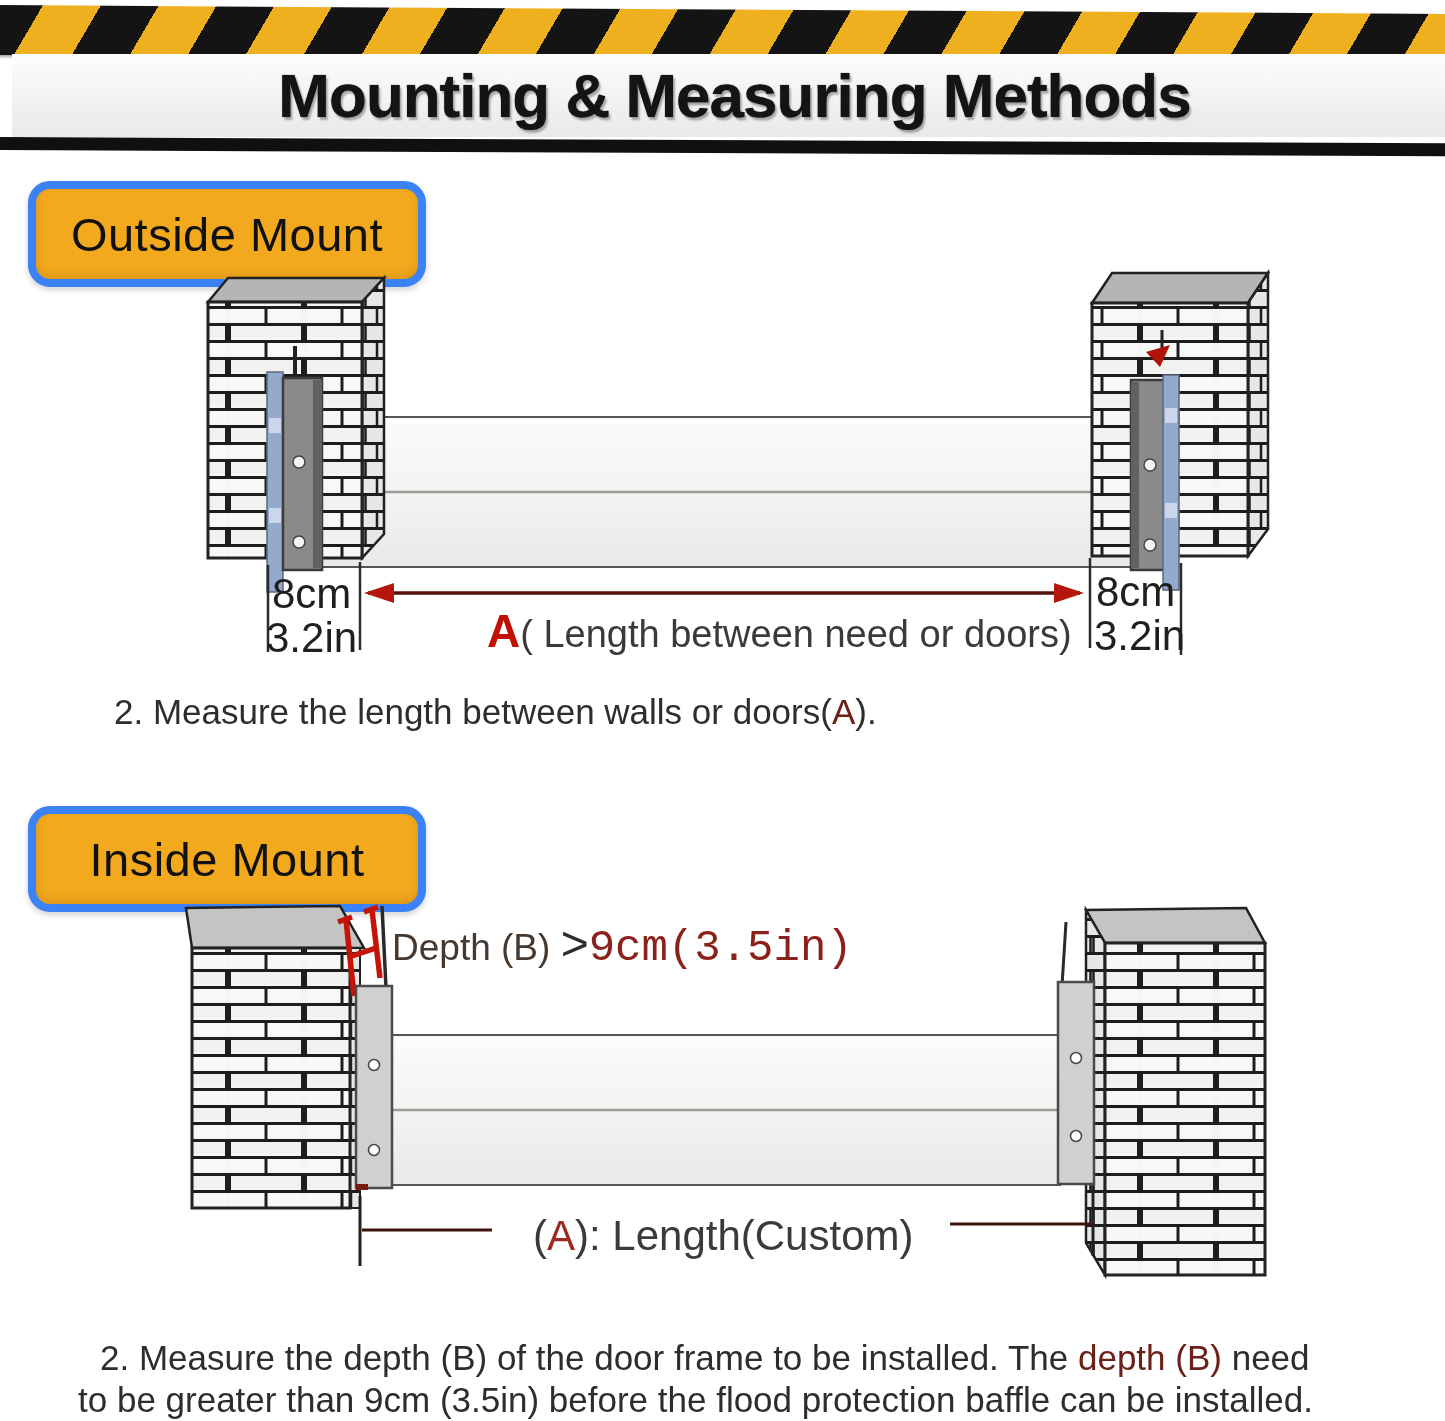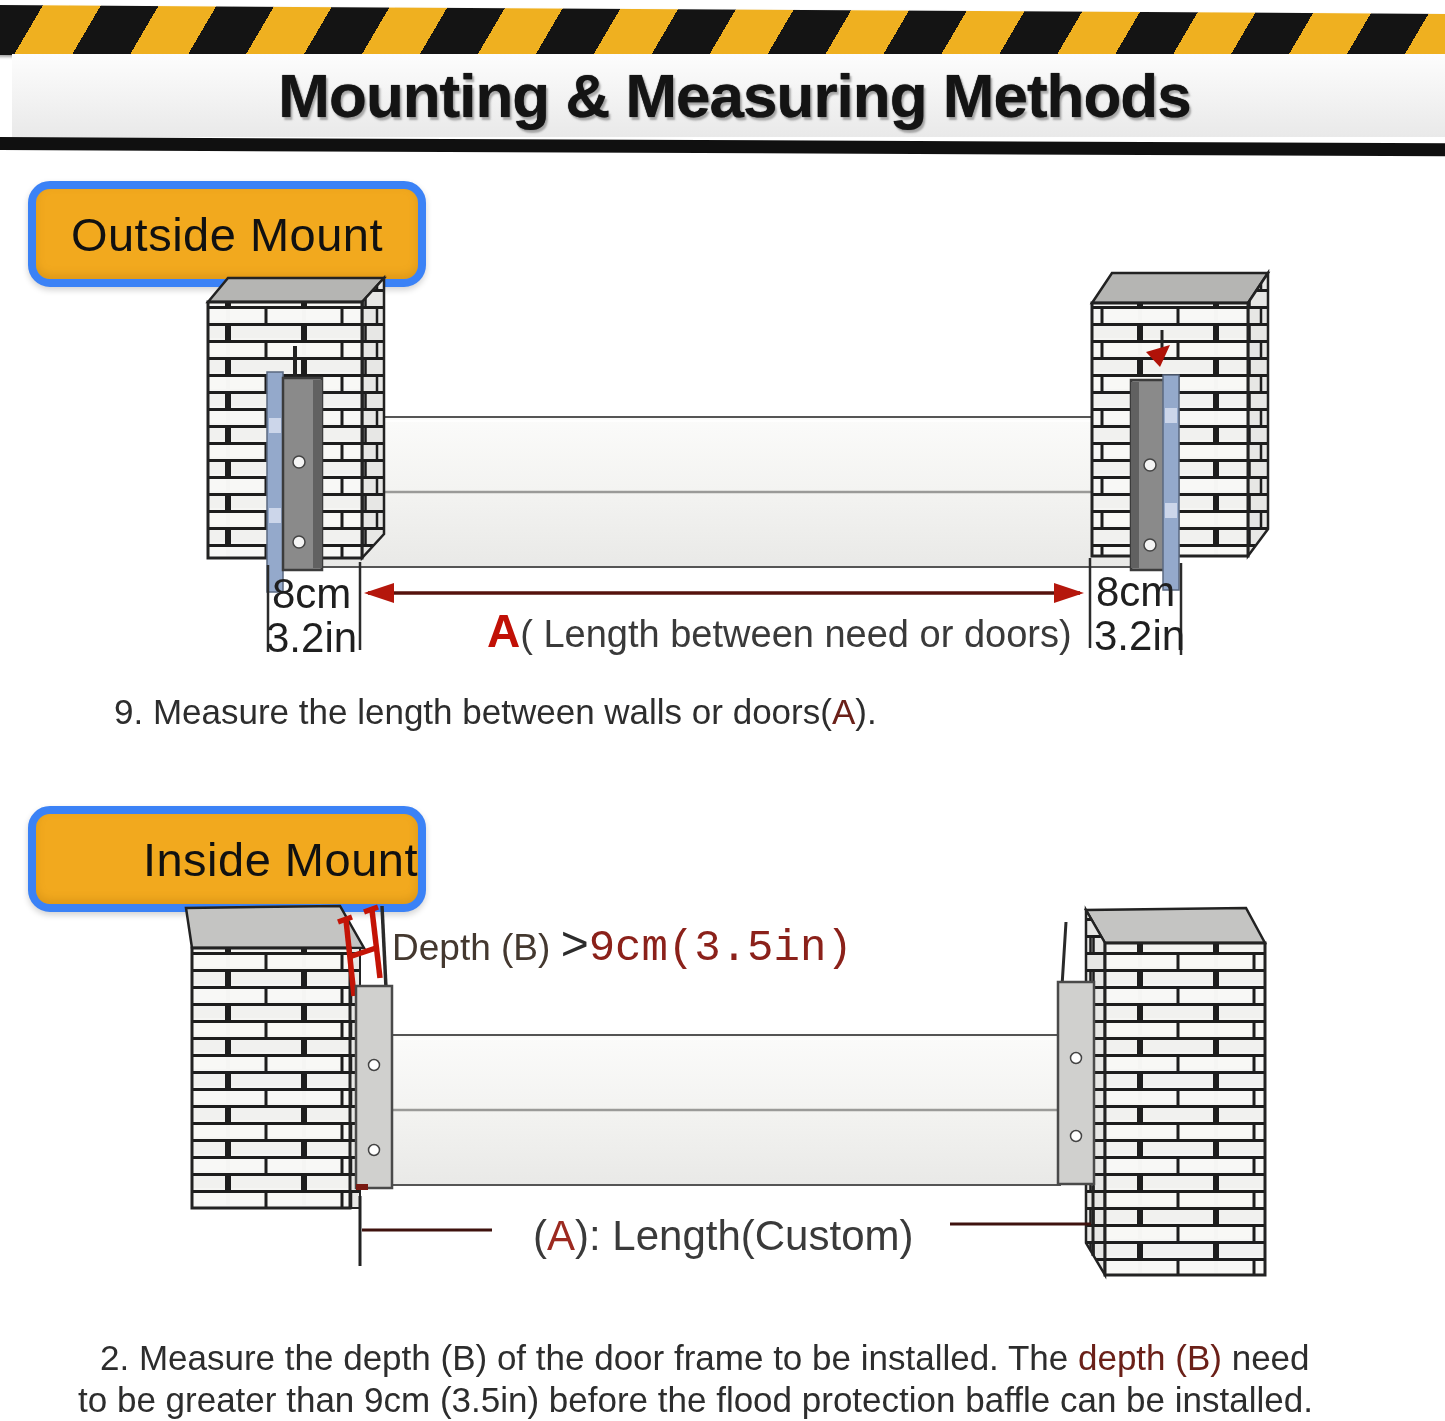--- a/index.html
+++ b/index.html
@@ -140,24 +140,24 @@
 
   <div class="t dim-num" style="left:272px;top:570px;">8cm</div>
   <div class="t dim-num" style="left:266px;top:614px;">3.2in</div>
   <div class="t dim-num" style="left:1096px;top:568px;">8cm</div>
   <div class="t dim-num" style="left:1094px;top:612px;">3.2in</div>
   <div class="t" style="left:487px;top:604px;">
     <span class="red-a">A</span><span class="dim-label">( Length between need or doors)</span>
   </div>
 
   <div class="t step" style="left:114px;top:692px;">
-    <span>9. Measure the length between walls or doors(</span><span class="maroon">A</span><span>).</span>
-  </div>
-
-  <div class="badge" style="top:806px;justify-content:flex-end;">
+    <span>2. Measure the length between walls or doors(</span><span class="maroon">A</span><span>).</span>
+  </div>
+
+  <div class="badge" style="top:806px;">
     <span>Inside Mount</span>
   </div>
 
   <svg class="abs" style="left:0;top:890px;" width="1445" height="400" viewBox="0 890 1445 400">
 
     <g>
       <rect x="392" y="1035" width="668" height="150" fill="url(#panelGrad)" stroke="#555" stroke-width="2"></rect>
       <line x1="392" y1="1110" x2="1060" y2="1110" stroke="#9a9a98" stroke-width="2.5"></line>
       <line x1="394" y1="1039" x2="1058" y2="1039" stroke="#ffffff" stroke-width="2" opacity="0.8"></line>
     </g>

